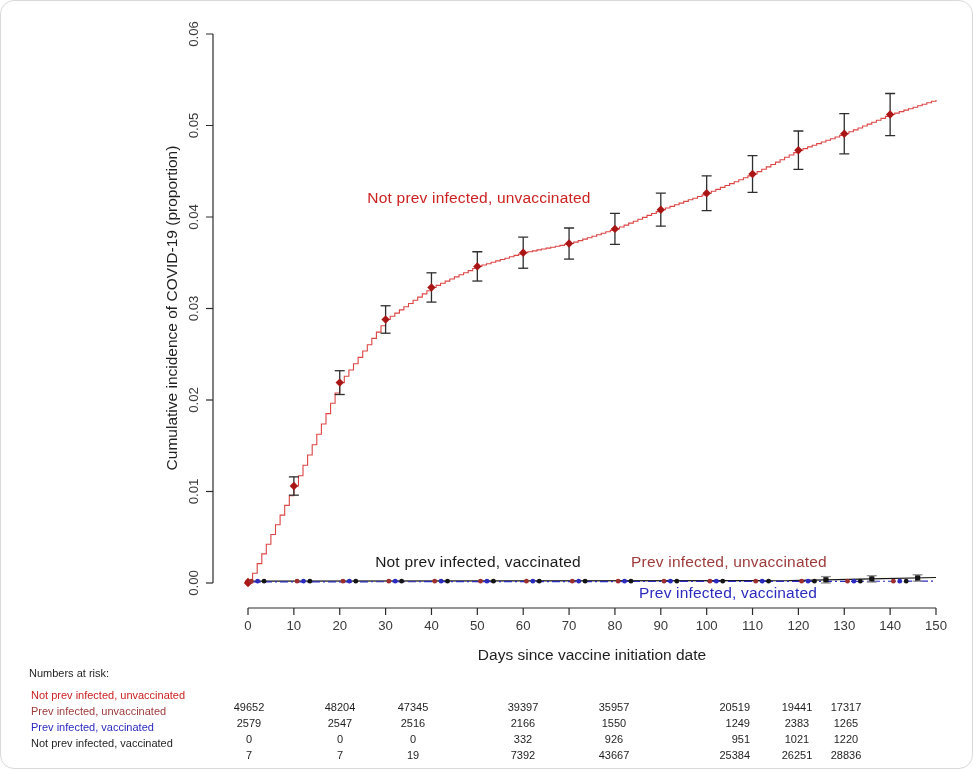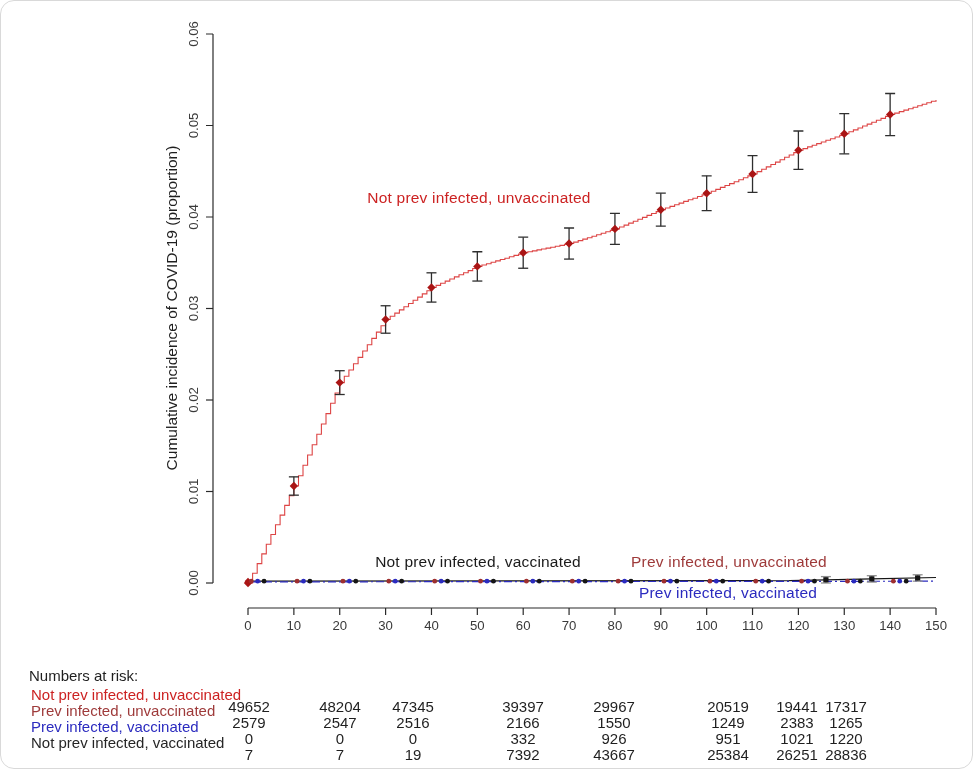--- a/index.html
+++ b/index.html
@@ -20,28 +20,28 @@
   .ann-blue  {left:727px;top:592px;}
   .xlabel{
     position:absolute;left:591px;top:654px;transform:translate(-50%,-50%);
     font-size:15.5px;color:#1f1f1f;white-space:nowrap;
   }
   .ylabel{
     position:absolute;left:171px;top:307px;
     transform:translate(-50%,-50%) rotate(-90deg);
     font-size:15.5px;color:#1f1f1f;white-space:nowrap;
   }
-  .risk-table{position:absolute;left:0;top:664px;width:973px;height:103px;font-size:15px;}
+  .risk-table{position:absolute;left:0;top:664px;width:973px;height:103px;font-size:11px;}
   .rt-title{position:absolute;left:28px;top:2px;color:#1f1f1f;}
   .rt-row{position:absolute;left:0;width:973px;height:16px;line-height:16px;}
   .rt-row.r0{top:22px;} .rt-row.r1{top:38px;} .rt-row.r2{top:54px;} .rt-row.r3{top:70px;}
   .rt-label{position:absolute;left:30px;white-space:nowrap;}
   .rt-val{position:absolute;width:90px;text-align:center;color:#1f1f1f;margin-top:12px;}
   .c0{left:203px;} .c1{left:294px;} .c2{left:367px;} .c3{left:477px;}
-  .c4{left:568px;} .c5{left:682px;} .c6{left:751px;} .c7{left:800px;}
+  .c4{left:568px;} .c5{left:659px;text-align:right;} .c6{left:751px;} .c7{left:800px;}
 </style>
 </head>
 <body>
 
 <div class="card">
   <div class="chart-area">
     <svg id="chart-svg" width="973" height="660" viewBox="0 0 973 660">
         <line x1="212" y1="582" x2="212" y2="33" stroke="#2a2a2a" stroke-width="1.2"></line>
         <line x1="205" y1="582" x2="212" y2="582" stroke="#2a2a2a" stroke-width="1.2"></line>
         <text x="0" y="0" font-size="13.2" fill="#3a3a3a" font-family="Liberation Sans, DejaVu Sans, sans-serif" text-anchor="middle" transform="translate(197 582.0) rotate(-90)">0.00</text>
@@ -208,33 +208,34 @@
         <circle cx="892.3439999999999" cy="580.17" r="2.4" fill="#9e2f2f"></circle>
         <circle cx="898.7653333333334" cy="580.17" r="2.4" fill="#2b2bbf"></circle>
         <circle cx="905.1866666666666" cy="580.17" r="2.4" fill="#151515"></circle>
       </svg>
 
     <div class="ann ann-red" style="color: rgb(204, 34, 34);">Not prev infected, unvaccinated</div>
     <div class="ann ann-black" style="color: rgb(26, 26, 26);">Not prev infected, vaccinated</div>
     <div class="ann ann-dkred" style="color: rgb(158, 58, 58);">Prev infected, unvaccinated</div>
     <div class="ann ann-blue" style="color: rgb(43, 43, 191);">Prev infected, vaccinated</div>
 
+    <div class="xlabel">Days since vaccine initiation date</div>
     <div class="ylabel">Cumulative incidence of COVID-19 (proportion)</div>
   </div>
 
   <div class="risk-table">
     <div class="rt-title">Numbers at risk:</div>
 
     <div class="rt-row r0">
       <span class="rt-label" style="color: rgb(204, 34, 34);">Not prev infected, unvaccinated</span>
       <span class="rt-val c0">49652</span>
       <span class="rt-val c1">48204</span>
       <span class="rt-val c2">47345</span>
       <span class="rt-val c3">39397</span>
-      <span class="rt-val c4">29967</span>
+      <span class="rt-val c4">35957</span>
       <span class="rt-val c5">20519</span>
       <span class="rt-val c6">19441</span>
       <span class="rt-val c7">17317</span>
     </div>
 
     <div class="rt-row r1">
       <span class="rt-label" style="color: rgb(158, 58, 58);">Prev infected, unvaccinated</span>
       <span class="rt-val c0">2579</span>
       <span class="rt-val c1">2547</span>
       <span class="rt-val c2">2516</span>

